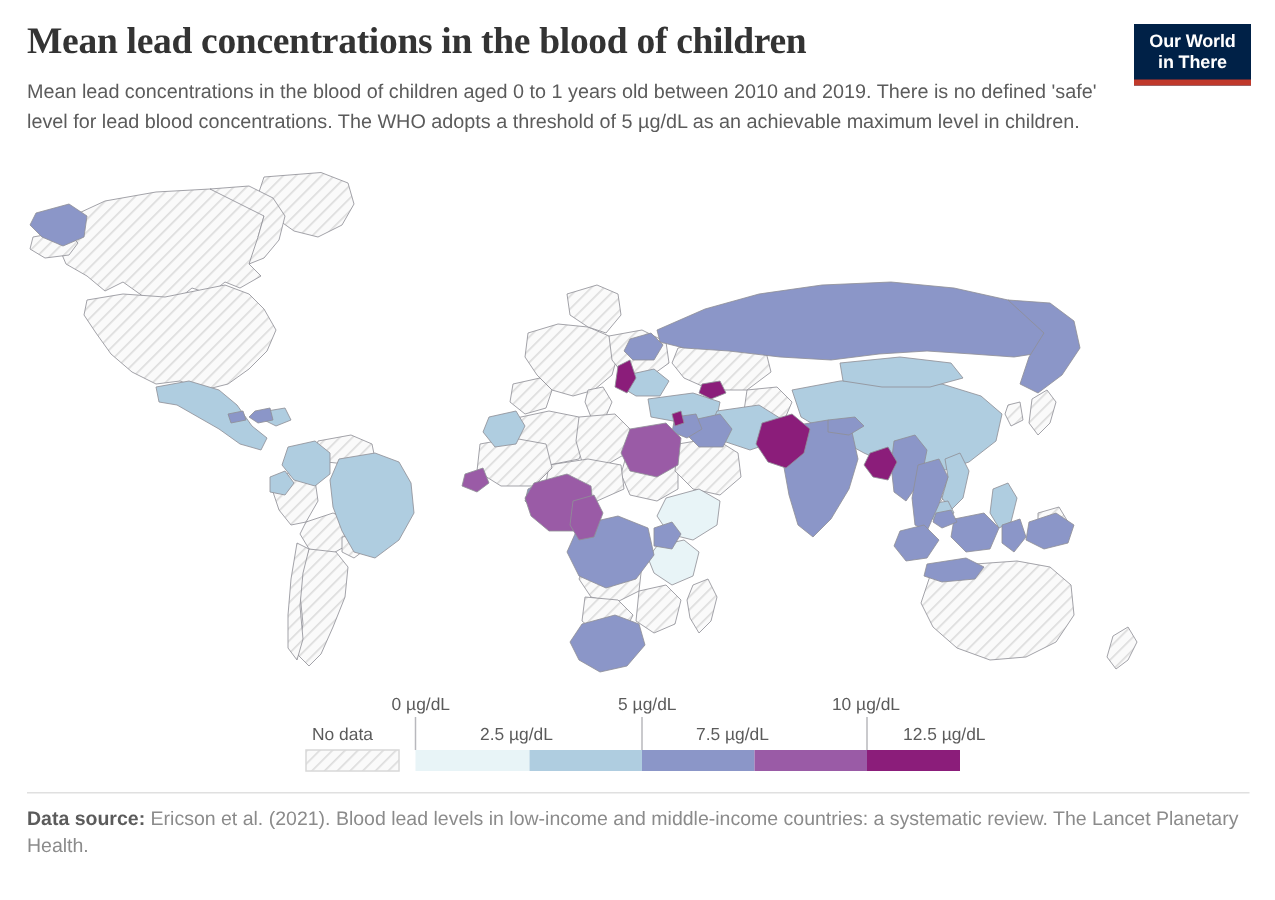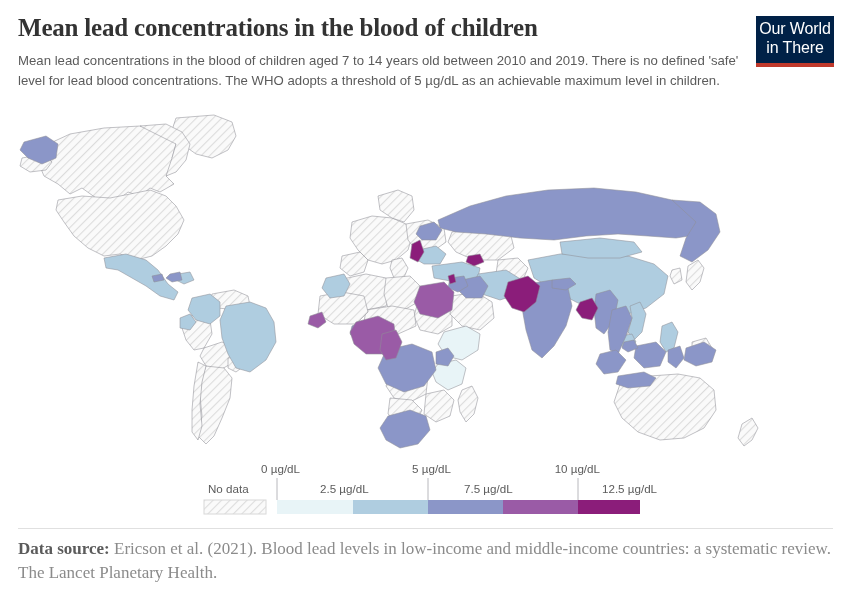--- a/index.html
+++ b/index.html
@@ -47,22 +47,22 @@
     width: 78px;
     background: #002147;
     border-bottom: 4px solid #c0392b;
     padding: 4px 0 5px 0;
     text-align: center;
     box-sizing: border-box;
   }
   #owid-logo .logo-line {
     display: block;
     color: #ffffff;
-    font-size: 16px;
-    font-weight: 400;
+    font-size: 12px;
+    font-weight: 700;
     line-height: 1.18;
     letter-spacing: -0.1px;
   }
 
   
   #map-area {
     position: absolute;
     top: 110px;
     left: 0;
     width: 850px;
@@ -98,35 +98,34 @@
     left: 18px;
     top: 528px;
     width: 815px;
   }
   #footer hr {
     border: none;
     border-top: 1px solid #e0e0e0;
     margin: 0 0 8px 0;
   }
   .ft-line {
-    font-size: 17px;
+    font-size: 13px;
     line-height: 1.42;
     color: #8b8b8b;
-    font-family: Liberation Serif, serif;
   }
   .ft-line b { color: #5b5b5b; font-weight: 700; }
   #footer-link { margin-top: 7px; }
   #footer-link .sep { color: #c4c4c4; padding: 0 2px; }
 </style>
 </head>
 <body>
 
 <div id="header">
   <h1 id="chart-title">Mean lead concentrations in the blood of children</h1>
-  <p id="chart-subtitle">Mean lead concentrations in the blood of children aged 7 to 14 years old between 2010 and 2019. There is no defined 'safe' level for lead blood concentrations. The WHO adopts a threshold of 5 µg/dL as an achievable maximum level in children.</p>
+  <p id="chart-subtitle">Mean lead concentrations in the blood of children aged 0 to 1 years old between 2010 and 2019. There is no defined 'safe' level for lead blood concentrations. The WHO adopts a threshold of 5 µg/dL as an achievable maximum level in children.</p>
 
   <div id="owid-logo">
     <span class="logo-line">Our World</span>
     <span class="logo-line">in There</span>
   </div>
 </div>
 
 <div id="map-area">
 <svg id="world-map" width="850" height="348" viewBox="0 0 850 348" xmlns="http://www.w3.org/2000/svg">
   <defs>

